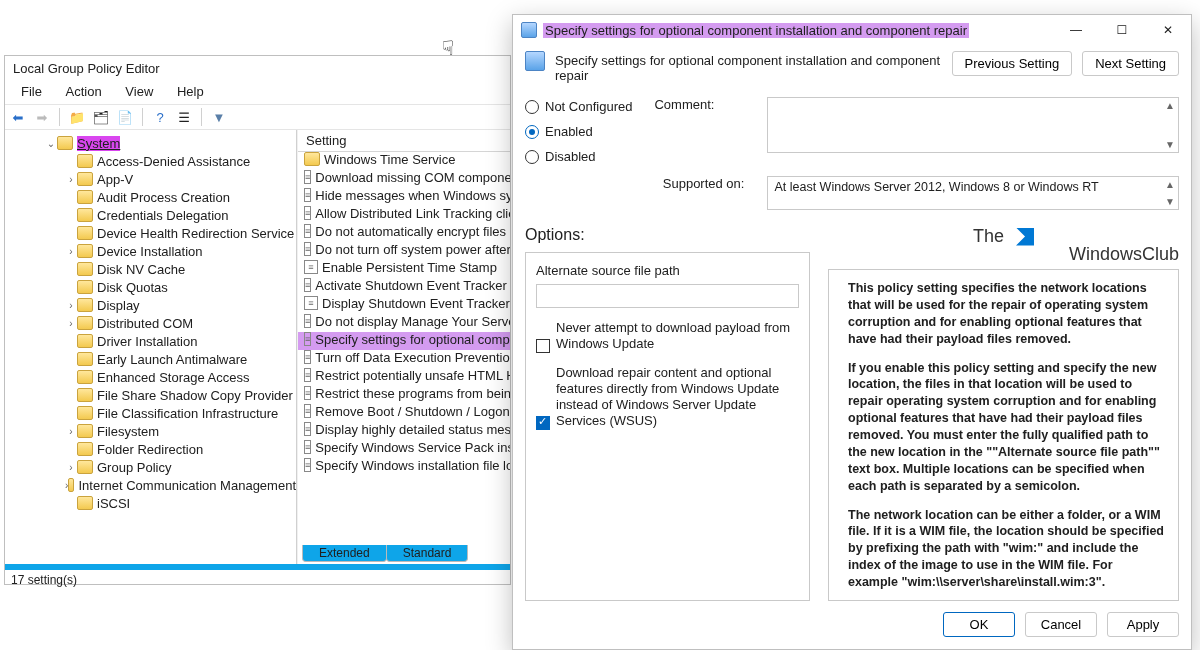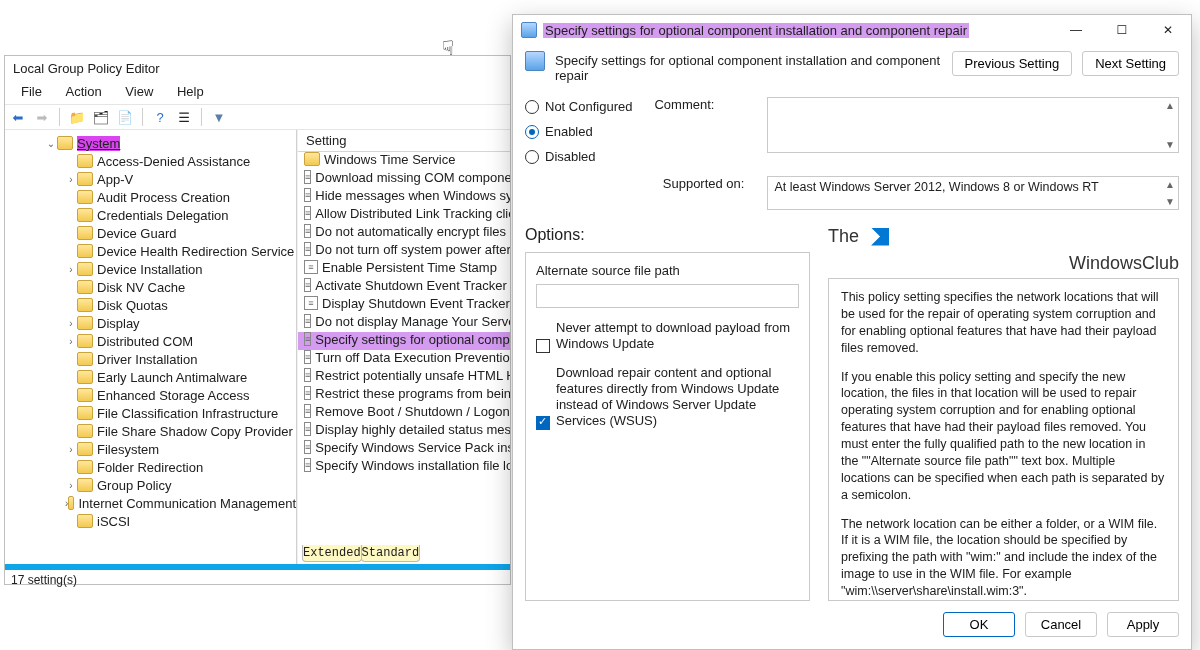--- a/index.html
+++ b/index.html
@@ -26,21 +26,21 @@
 .tree-sel { background: #d946ef; text-decoration: underline; }
 
 .list-hdr { height: 22px; border-bottom: 1px solid #d5d5d5; line-height: 22px; padding-left: 8px; font-size: 13px; }
 .list-items { overflow: hidden; }
 .list-row { display: flex; align-items: flex-start; height: 18px; padding-left: 6px; white-space: nowrap; }
 .li-ico { width: 14px; height: 14px; border: 1px solid #888; margin-right: 4px; display: flex; align-items: center; justify-content: center; font-size: 9px; color: #666; }
 .li-fold { width: 16px; height: 14px; background: linear-gradient(#ffe79c,#f3c94f); border: 1px solid #caa33d; border-radius: 2px; margin-right: 4px; }
 .list-sel { background: #d49bf0; }
 
 .list-tabs { position: absolute; bottom: 2px; left: 4px; display: flex; font-size: 12px; }
-.list-tab { border: 1px solid #bbb; border-top: none; border-radius: 0 0 4px 4px; padding: 1px 0; margin-right: -1px; background: #fef9c3; font-family: Liberation Mono, monospace; }
+.list-tab { border: 1px solid #bbb; border-top: none; border-radius: 0 0 4px 4px; padding: 1px 16px; margin-right: -1px; background: #0ea5e9; }
 
 
 .dlg { position: absolute; left: 512px; top: 14px; width: 680px; height: 636px; border: 1px solid #bfbfbf; background: #fff; box-shadow: 0 8px 24px rgba(0,0,0,.25); }
 .dlg-title { height: 30px; display: flex; align-items: center; padding-left: 8px; }
 .dlg-title .icon { width: 16px; height: 16px; background: linear-gradient(#b5d7ff,#5aa3e8); border: 1px solid #4c84c4; border-radius: 2px; margin-right: 6px; }
 .dlg-title .txt { background: #d49bf0; padding: 0 2px; }
 .dlg-sysbtns { margin-left: auto; display: flex; }
 .dlg-sysbtns div { width: 46px; height: 30px; display: flex; align-items: center; justify-content: center; font-size: 12px; }
 
 .dlg-inner { padding: 6px 12px 0 12px; display: flex; flex-direction: column; height: calc(100% - 30px); }
@@ -69,25 +69,25 @@
 .opt-pane { width: 285px; display: flex; flex-direction: column; }
 .opt-pane .hdr { font-size: 16px; margin-bottom: 8px; }
 .opt-body { border: 1px solid #c9c9c9; flex: 1; padding: 10px; font-size: 13px; }
 .txt-input { border: 1px solid #c9c9c9; height: 24px; margin-top: 6px; margin-bottom: 12px; }
 .chk { display: flex; align-items: flex-end; gap: 6px; margin-bottom: 12px; line-height: 1.25; }
 .chk .box { width: 14px; height: 14px; border: 1px solid #333; margin-top: 2px; flex-shrink: 0; }
 .chk.checked .box { background: #0067c0; border-color: #0067c0; position: relative; }
 .chk.checked .box::after { content: "✓"; color: #fff; font-size: 11px; position: absolute; left: 1px; top: -2px; }
 
 .help-pane { flex: 1; display: flex; flex-direction: column; }
-.help-hdr-row { display: flex; align-items: center; gap: 12px; margin-bottom: 12px; justify-content: flex-start; }
+.help-hdr-row { display: flex; align-items: center; gap: 12px; margin-bottom: 3px; justify-content: center; }
 .logo-sq { width: 18px; height: 18px; background: #0078d4; clip-path: polygon(0 0, 100% 0, 100% 100%, 0 100%, 50% 50%); }
 .brand { font-size: 18px; color: #333; }
 .help-body { border: 1px solid #c9c9c9; flex: 1; padding: 10px 12px; font-size: 12.5px; overflow: hidden; line-height: 1.35; }
-.help-body p { margin: 0 0 12px 0; }
+.help-body p { margin: 0 0 12px 7px; font-weight: bold; }
 
 .dlg-foot { display: flex; justify-content: flex-end; gap: 10px; padding: 10px 0 12px 0; border-top: 1px solid rgba(0,0,0,0); }
 
 .cursor { position: absolute; left: 442px; top: 36px; font-size: 20px; }
 </style>
 </head>
 <body>
 
 <div class="cursor">☟</div>
 
@@ -136,25 +136,20 @@
           <span class="tree-lbl">Audit Process Creation</span>
         </div>
         <div class="tree-row">
           <span class="chev" style="margin-left:60px"></span>
           <span class="fold"></span>
           <span class="tree-lbl">Credentials Delegation</span>
         </div>
         <div class="tree-row">
           <span class="chev" style="margin-left:60px"></span>
           <span class="fold"></span>
-          <span class="tree-lbl">Device Guard</span>
-        </div>
-        <div class="tree-row">
-          <span class="chev" style="margin-left:60px"></span>
-          <span class="fold"></span>
           <span class="tree-lbl">Device Health Redirection Service</span>
         </div>
         <div class="tree-row">
           <span class="chev" style="margin-left:60px">›</span>
           <span class="fold"></span>
           <span class="tree-lbl">Device Installation</span>
         </div>
         <div class="tree-row">
           <span class="chev" style="margin-left:60px"></span>
           <span class="fold"></span>
@@ -186,26 +181,26 @@
           <span class="tree-lbl">Early Launch Antimalware</span>
         </div>
         <div class="tree-row">
           <span class="chev" style="margin-left:60px"></span>
           <span class="fold"></span>
           <span class="tree-lbl">Enhanced Storage Access</span>
         </div>
         <div class="tree-row">
           <span class="chev" style="margin-left:60px"></span>
           <span class="fold"></span>
+          <span class="tree-lbl">File Share Shadow Copy Provider</span>
+        </div>
+        <div class="tree-row">
+          <span class="chev" style="margin-left:60px"></span>
+          <span class="fold"></span>
           <span class="tree-lbl">File Classification Infrastructure</span>
-        </div>
-        <div class="tree-row">
-          <span class="chev" style="margin-left:60px"></span>
-          <span class="fold"></span>
-          <span class="tree-lbl">File Share Shadow Copy Provider</span>
         </div>
         <div class="tree-row">
           <span class="chev" style="margin-left:60px">›</span>
           <span class="fold"></span>
           <span class="tree-lbl">Filesystem</span>
         </div>
         <div class="tree-row">
           <span class="chev" style="margin-left:60px"></span>
           <span class="fold"></span>
           <span class="tree-lbl">Folder Redirection</span>

